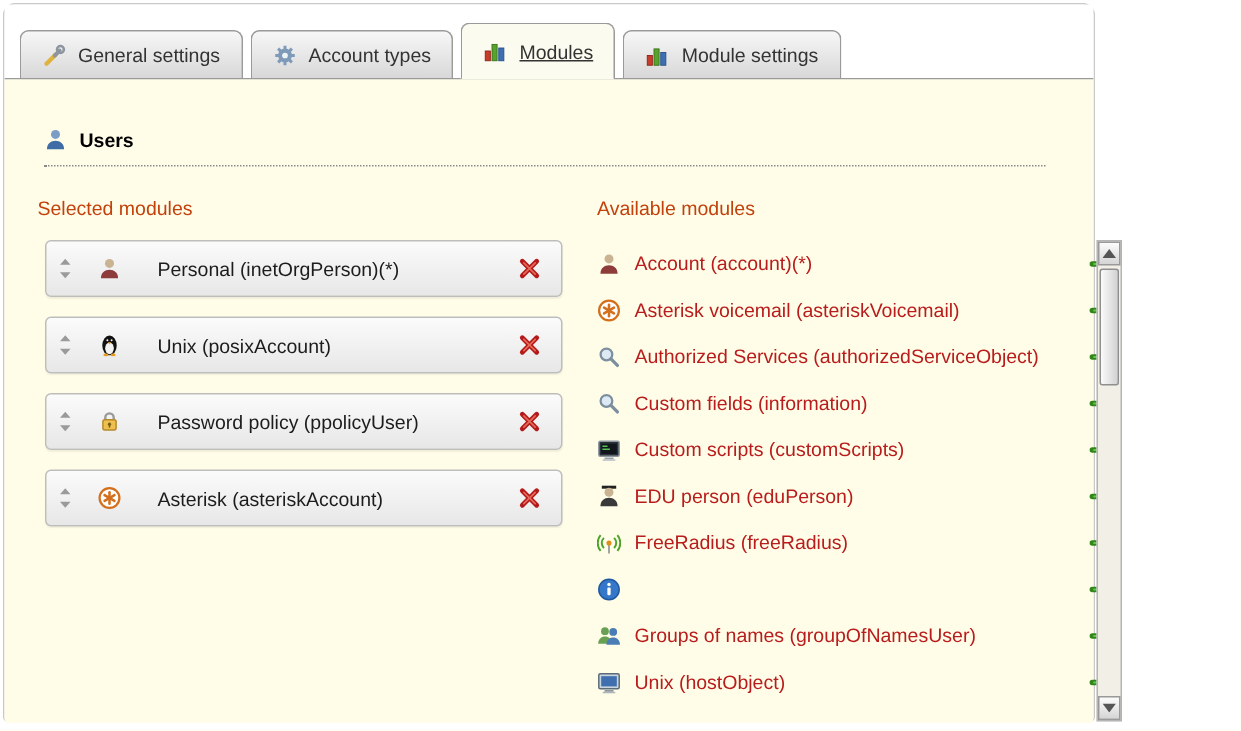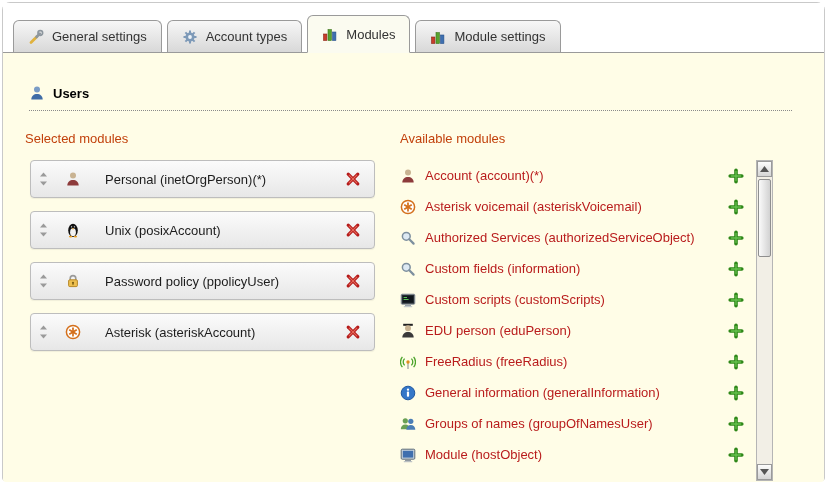--- a/index.html
+++ b/index.html
@@ -6,21 +6,21 @@
   html, body { margin: 0; padding: 0; }
   body {
     width: 827px; height: 487px;
     background: #ffffff;
     font-family: "Liberation Sans", "DejaVu Sans", sans-serif;
     font-size: 13px; color: #222;
     position: relative; overflow: hidden;
   }
   .panel {
     position: absolute; top: 2px; left: 2px;
-    width: 823px; height: 479px;
+    width: 728px; height: 479px;
     border: 1px solid #c9c9c9;
     border-radius: 8px 8px 3px 3px;
     background: #fff;
     overflow: visible;
   }
   
   .tabstrip {
     display: flex; align-items: flex-end; gap: 5px;
     padding: 0 0 0 10px; height: 49px;
     background: #fff; position: relative;
@@ -33,20 +33,21 @@
     background: linear-gradient(#f7f7f7, #d8d8d8);
     color: var(--tab-text, #333);
     cursor: pointer; position: relative; z-index: 1;
     white-space: nowrap;
   }
   .tab.active {
     height: 38px; margin-bottom: -1px;
     background: var(--active-tab-bg, #fbfbf0);
     border-bottom: 1px solid var(--active-tab-bg, #fbfbf0);
     z-index: 3;
+    text-decoration: underline;
   }
   
   .content {
     position: relative; height: 430px;
     background: var(--content-bg, #fffde7);
     border-top: 1px solid #9a9a9a;
     padding: 32px 30px 0 22px;
     border-radius: 0 0 3px 3px;
   }
   .users-header {
@@ -452,21 +453,20 @@
               </span>
             </div>
             <div class="avail-item">
               <span class="icon">
                 <svg width="16" height="16" viewBox="0 0 16 16">
                   <circle cx="8" cy="8" r="6.8" fill="#3577c8" stroke="#2058a0" stroke-width="1"></circle>
                   <circle cx="8" cy="4.7" r="1.15" fill="#fff"></circle>
                   <rect x="6.9" y="6.6" width="2.2" height="5.2" rx="0.8" fill="#fff"></rect>
                 </svg>
               </span>
-              <span class="mod-label">General information (generalInformation)</span>
               <span class="add-btn">
                 <svg width="16" height="16" viewBox="0 0 16 16">
                   <g stroke="#2e8718" stroke-width="3.6" stroke-linecap="round">
                     <line x1="8" y1="2.2" x2="8" y2="13.8"></line>
                     <line x1="2.2" y1="8" x2="13.8" y2="8"></line>
                   </g>
                   <g stroke="#66c14e" stroke-width="1.3" stroke-linecap="round">
                     <line x1="8" y1="3.4" x2="8" y2="12.6"></line>
                     <line x1="3.4" y1="8" x2="12.6" y2="8"></line>
                   </g>
@@ -498,21 +498,21 @@
             </div>
             <div class="avail-item">
               <span class="icon">
                 <svg width="16" height="16" viewBox="0 0 16 16">
                   <rect x="1.2" y="2.2" width="13.6" height="10" rx="1" fill="#c8d4de" stroke="#5c6b78" stroke-width="1"></rect>
                   <rect x="2.8" y="3.8" width="10.4" height="6.8" fill="#3f6fae"></rect>
                   <rect x="5" y="13" width="6" height="1.2" fill="#8f98a0"></rect>
                   <rect x="3.8" y="14.2" width="8.4" height="1" fill="#aeb6bd"></rect>
                 </svg>
               </span>
-              <span class="mod-label">Module (hostObject)</span>
+              <span class="mod-label">Unix (hostObject)</span>
               <span class="add-btn">
                 <svg width="16" height="16" viewBox="0 0 16 16">
                   <g stroke="#2e8718" stroke-width="3.6" stroke-linecap="round">
                     <line x1="8" y1="2.2" x2="8" y2="13.8"></line>
                     <line x1="2.2" y1="8" x2="13.8" y2="8"></line>
                   </g>
                   <g stroke="#66c14e" stroke-width="1.3" stroke-linecap="round">
                     <line x1="8" y1="3.4" x2="8" y2="12.6"></line>
                     <line x1="3.4" y1="8" x2="12.6" y2="8"></line>
                   </g>

